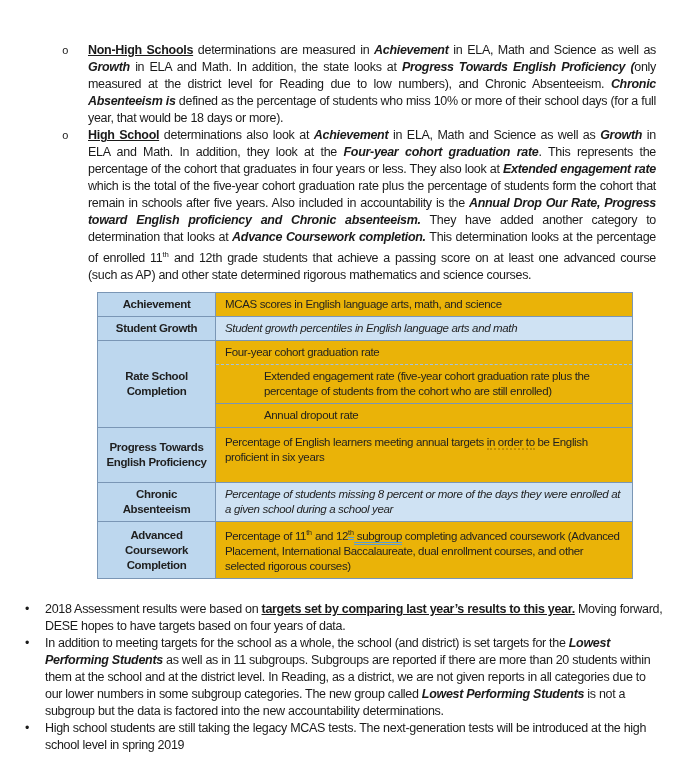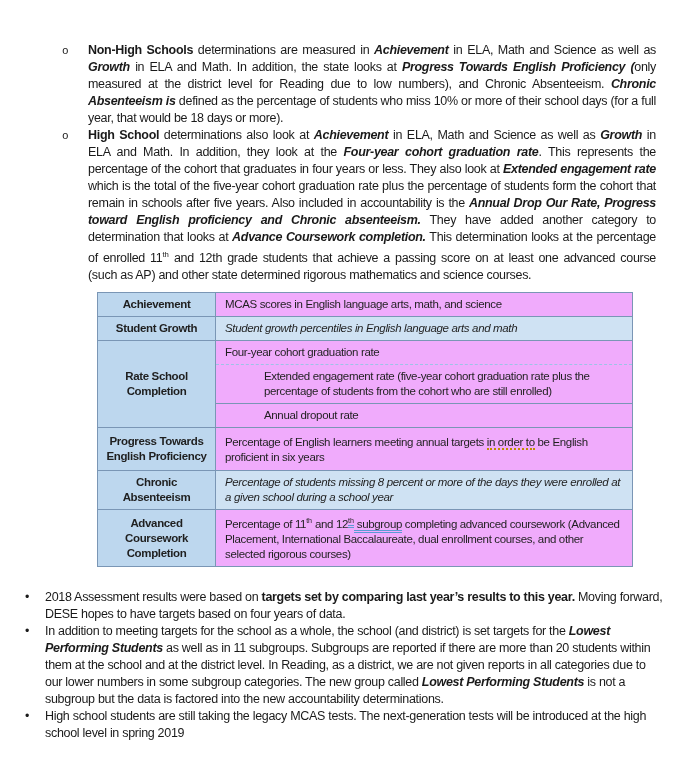--- a/index.html
+++ b/index.html
@@ -56,42 +56,42 @@
   }
   td.lbl{
     background:var(--label-cell-bg);
     font-weight:bold;
     text-align:center;
     padding:4px 6px;
     line-height:14.5px;
     color:#111;
   }
   td.dsc{
-    background:#f0abfc;
+    background:#eab308;
     padding:4px 9px;
   }
   td.dsc.band{background:var(--band-cell-bg);font-style:italic;}
-  td.dsc.tall{padding-top:7px;padding-bottom:5px;}
+  td.dsc.tall{padding-top:7px;padding-bottom:17px;}
   td.dsc.subrow{border-top:1px dashed var(--sub-divider);padding-left:48px;}
   td.dsc.subrow-first{border-bottom:1px dashed var(--sub-divider);}
   
   .bottom-bullets{margin-top:22px;}
   .bbullet{
     position:relative;
     margin-left:25px;
     width:640px;
     padding-left:20px;
     box-sizing:border-box;
     font-size:12.5px;
     line-height:17px;
     letter-spacing:-0.3px;
   }
   .bmark{position:absolute;left:0;top:0;font-size:12.5px;}
   
-  .seg-b{font-weight:bold;}
+  .seg-b{font-weight:bold;text-decoration:underline;}
   .seg-bi{font-weight:bold;font-style:italic;}
   .seg-sup{vertical-align:super;font-size:0.62em;letter-spacing:0;}
   .seg-ugold{border-bottom:2px dotted var(--grammar-gold);}
   .seg-ublue{border-bottom:3px double var(--grammar-blue);}
 </style>
 </head>
 <body>
 
 <div class="page">
 

